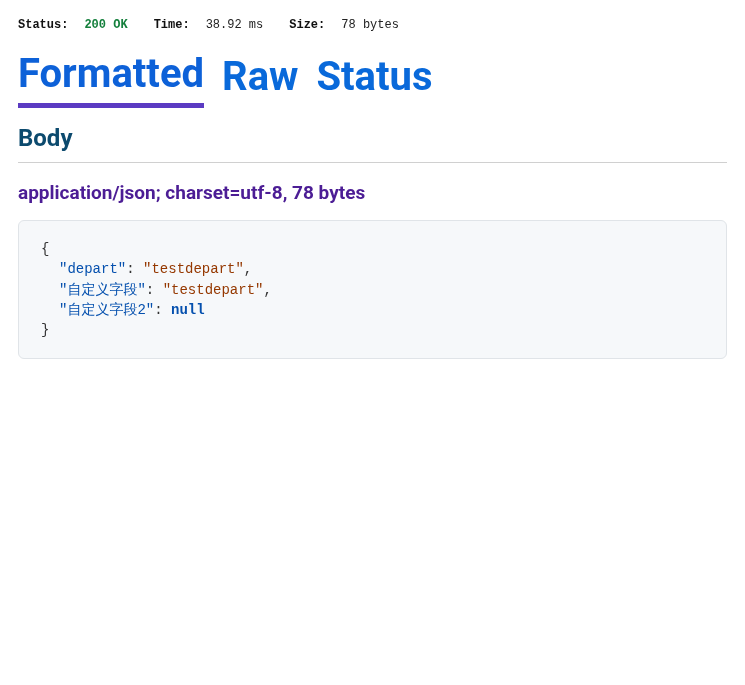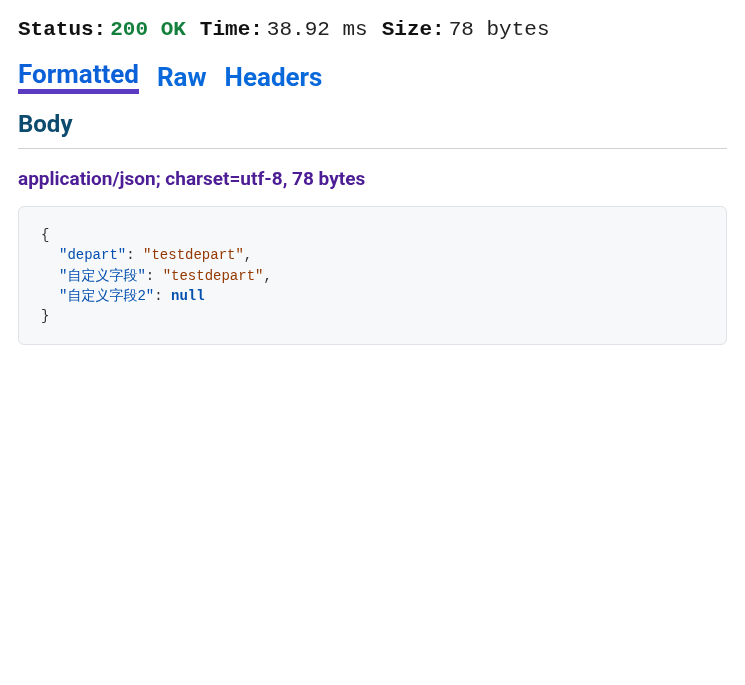--- a/index.html
+++ b/index.html
@@ -9,23 +9,23 @@
     }
     body {
       font-family: -apple-system, BlinkMacSystemFont, "Segoe UI", Roboto, Helvetica, Arial, sans-serif;
       background: #ffffff;
       padding: 18px 18px;
       width: 745px;
     }
     .status-bar {
       display: flex;
       align-items: center;
-      gap: 4px;
+      gap: 16px;
       font-family: ui-monospace, SFMono-Regular, Menlo, Monaco, Consolas, "Liberation Mono", monospace;
-      font-size: 21px;
+      font-size: 12px;
       color: #222;
       margin-bottom: 18px;
     }
     .status-bar .label {
       font-weight: 600;
       color: #111;
     }
     .status-bar .status-value {
       color: #15803d;
       font-weight: 600;
@@ -34,25 +34,25 @@
     .status-bar .plain-value {
       color: #222;
       margin-right: 10px;
     }
     .tabs {
       display: flex;
       gap: 18px;
       margin-bottom: 16px;
     }
     .tab {
-      font-size: 26px;
+      font-size: 40px;
       font-weight: 700;
       color: #0969da;
       cursor: pointer;
-      padding-bottom: 0;
+      padding-bottom: 6px;
       border: none;
       background: none;
       font-family: inherit;
     }
     .tab.active {
       color: #0d61d8;
       border-bottom: 5px solid #5b3bc2;
     }
     .section-title {
       font-size: 24px;
@@ -108,21 +108,21 @@
   <span class="status-value">200 OK</span>
   <span class="label">Time:</span>
   <span class="plain-value">38.92 ms</span>
   <span class="label">Size:</span>
   <span class="plain-value">78 bytes</span>
 </div>
 
 <div class="tabs">
   <button class="tab active">Formatted</button>
   <button class="tab">Raw</button>
-  <button class="tab">Headers</button>
+  <button class="tab">Status</button>
 </div>
 
 <h2 class="section-title">Body</h2>
 
 <div class="content-meta">application/json; charset=utf-8, 78 bytes</div>
 
 <div class="code-block"><span class="json-brace">{</span>
 <span class="indent"></span><span class="json-key">"depart"</span><span class="json-punct">: </span><span class="json-str">"testdepart"</span><span class="json-punct">,</span>
 <span class="indent"></span><span class="json-key">"自定义字段"</span><span class="json-punct">: </span><span class="json-str">"testdepart"</span><span class="json-punct">,</span>
 <span class="indent"></span><span class="json-key">"自定义字段2"</span><span class="json-punct">: </span><span class="json-null">null</span>

